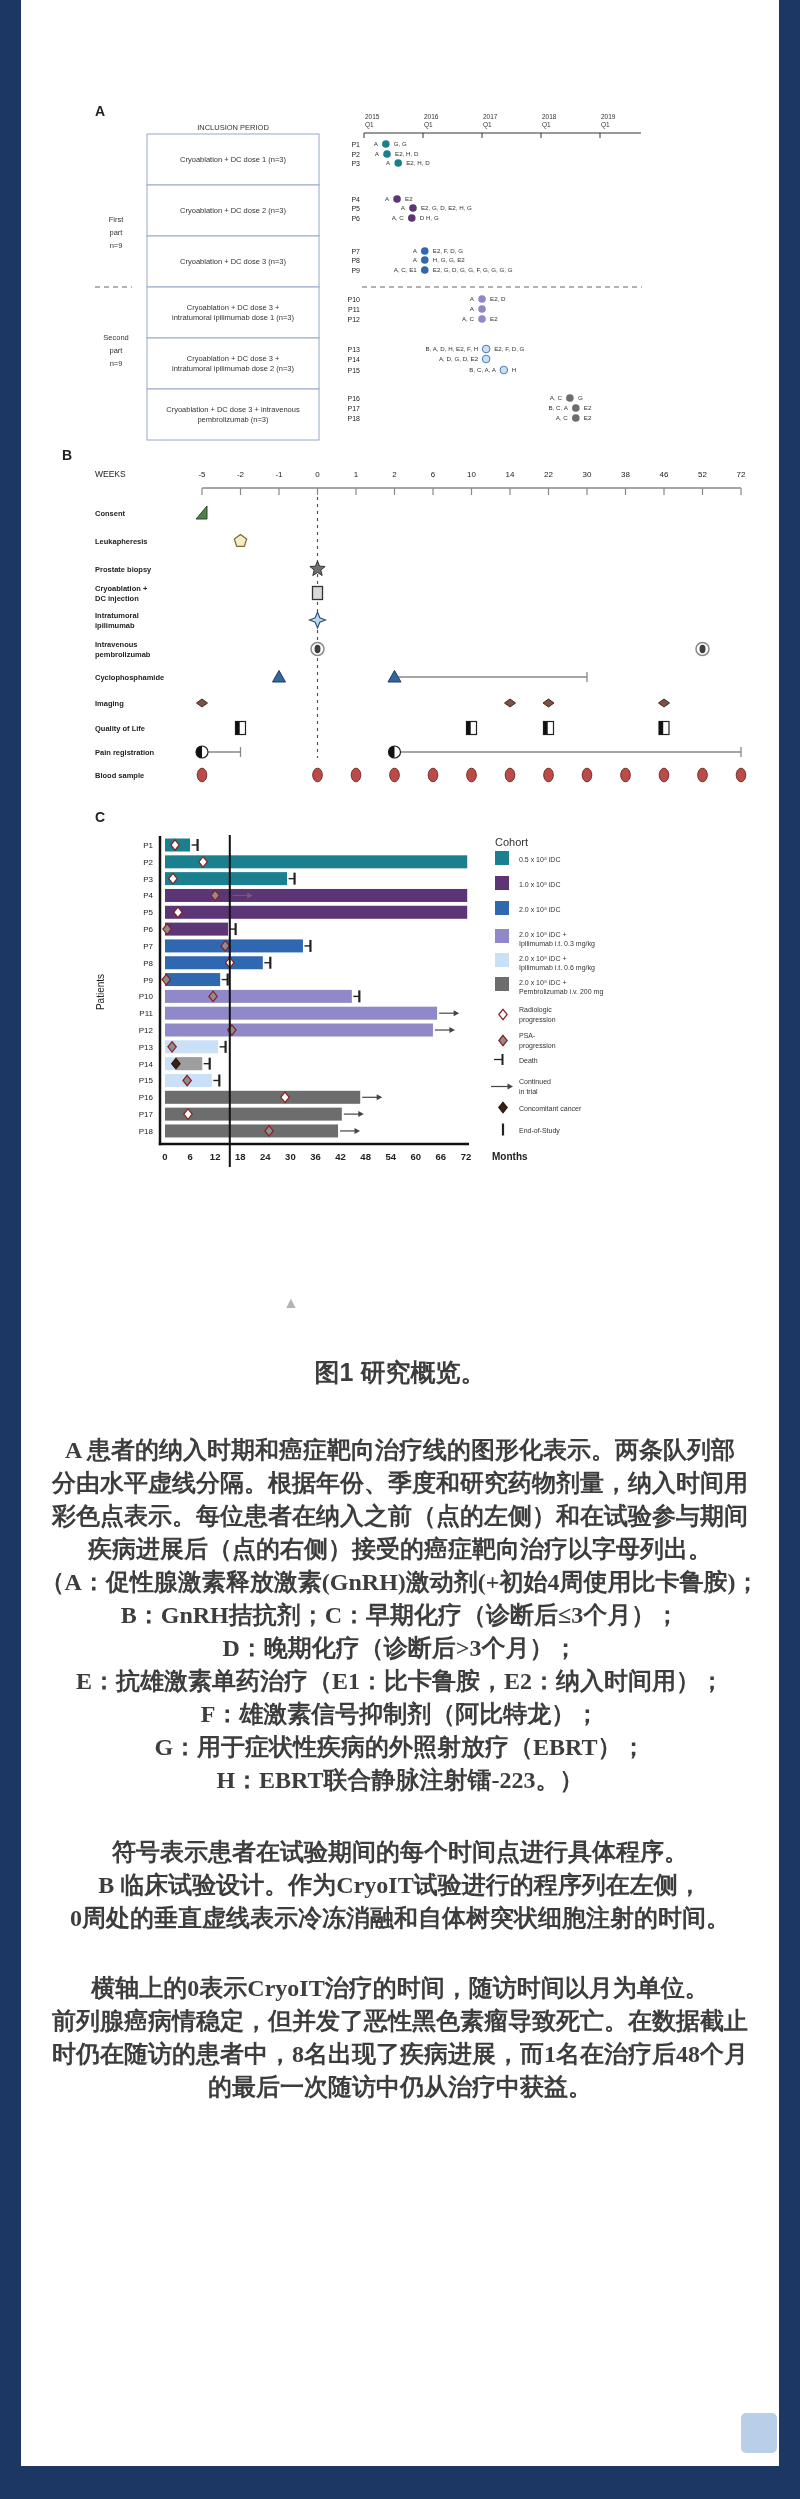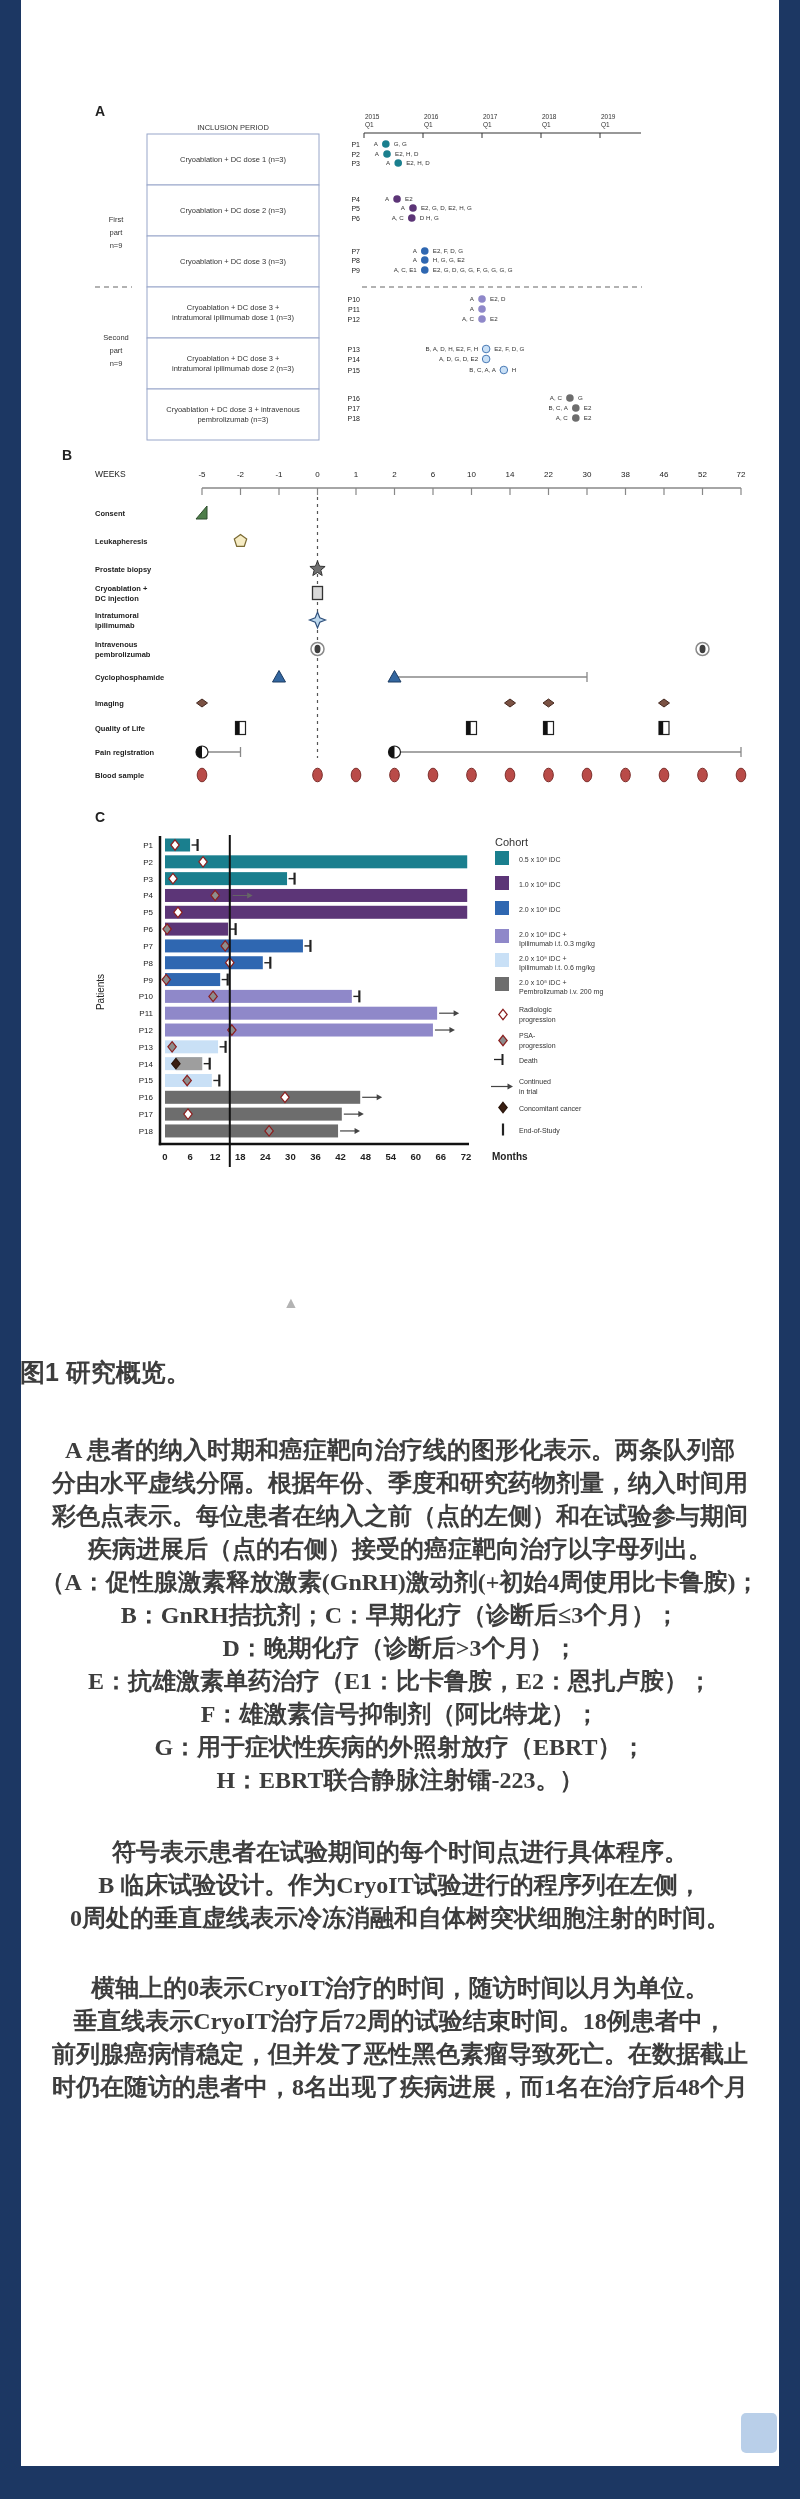--- a/index.html
+++ b/index.html
@@ -3,21 +3,21 @@
 <meta charset="utf-8">
 <style>
   html,body{margin:0;padding:0;background:#ffffff;}
   .page{position:relative;width:800px;height:2499px;background:#ffffff;font-family:"Liberation Sans",sans-serif;overflow:hidden;}
   .frame{position:absolute;background:#1c3763;}
   .frame-l{left:0;top:0;width:21px;height:2499px;}
   .frame-r{left:779px;top:0;width:21px;height:2499px;}
   .frame-b{left:0;top:2466px;width:800px;height:33px;}
   #fig{position:absolute;left:0;top:0;}
   .sep{position:absolute;left:268px;top:1294px;width:46px;text-align:center;color:#b3b3b3;font-size:16px;}
-  .fig-title{position:absolute;left:20px;top:1354px;width:760px;margin:0;text-align:left;font-size:25px;line-height:36px;color:#3d3d3d;font-weight:bold;}
+  .fig-title{position:absolute;left:20px;top:1354px;width:760px;margin:0;text-align:center;font-size:25px;line-height:36px;color:#3d3d3d;font-weight:bold;}
   .cap{position:absolute;left:20px;width:760px;text-align:center;font-family:Liberation Serif, serif;}
   #capA{top:1434px;}
   #capB{top:1836px;}
   #capC{top:1972px;}
   .cap-line{height:33px;line-height:33px;font-size:24px;color:#3d3d3d;font-weight:bold;white-space:nowrap;}
   .back-top{position:absolute;left:741px;top:2413px;width:36px;height:40px;background:#b9cfe9;border:none;border-radius:5px;cursor:pointer;}
   svg text{font-family:"Liberation Sans",sans-serif;}
 </style>
 </head>
 <body>
@@ -476,35 +476,35 @@
   <h2 class="fig-title">图1 研究概览。</h2>
 
   <div class="cap" id="capA">
       <div class="cap-line">A 患者的纳入时期和癌症靶向治疗线的图形化表示。两条队列部</div>
       <div class="cap-line">分由水平虚线分隔。根据年份、季度和研究药物剂量，纳入时间用</div>
       <div class="cap-line">彩色点表示。每位患者在纳入之前（点的左侧）和在试验参与期间</div>
       <div class="cap-line">疾病进展后（点的右侧）接受的癌症靶向治疗以字母列出。</div>
       <div class="cap-line">（A：促性腺激素释放激素(GnRH)激动剂(+初始4周使用比卡鲁胺)；</div>
       <div class="cap-line">B：GnRH拮抗剂；C：早期化疗（诊断后≤3个月）；</div>
       <div class="cap-line">D：晚期化疗（诊断后&gt;3个月）；</div>
-      <div class="cap-line">E：抗雄激素单药治疗（E1：比卡鲁胺，E2：恩扎卢胺）；</div>
+      <div class="cap-line">E：抗雄激素单药治疗（E1：比卡鲁胺，E2：纳入时间用）；</div>
       <div class="cap-line">F：雄激素信号抑制剂（阿比特龙）；</div>
       <div class="cap-line">G：用于症状性疾病的外照射放疗（EBRT）；</div>
       <div class="cap-line">H：EBRT联合静脉注射镭-223。）</div>
     </div>
   <div class="cap" id="capB">
       <div class="cap-line">符号表示患者在试验期间的每个时间点进行具体程序。</div>
       <div class="cap-line">B 临床试验设计。作为CryoIT试验进行的程序列在左侧，</div>
       <div class="cap-line">0周处的垂直虚线表示冷冻消融和自体树突状细胞注射的时间。</div>
     </div>
   <div class="cap" id="capC">
       <div class="cap-line">横轴上的0表示CryoIT治疗的时间，随访时间以月为单位。</div>
-      <div class="cap-line">垂直线表示CryoIT治疗后72周的试验结束时间。18例患者中，</div>
       <div class="cap-line">前列腺癌病情稳定，但并发了恶性黑色素瘤导致死亡。在数据截止</div>
       <div class="cap-line">时仍在随访的患者中，8名出现了疾病进展，而1名在治疗后48个月</div>
+      <div class="cap-line">的最后一次随访中仍从治疗中获益。</div>
     </div>
 
   <div class="frame frame-l"></div>
   <div class="frame frame-r"></div>
   <div class="frame frame-b"></div>
 
   <button class="back-top"></button>
 </div>
 
 </body></html>

